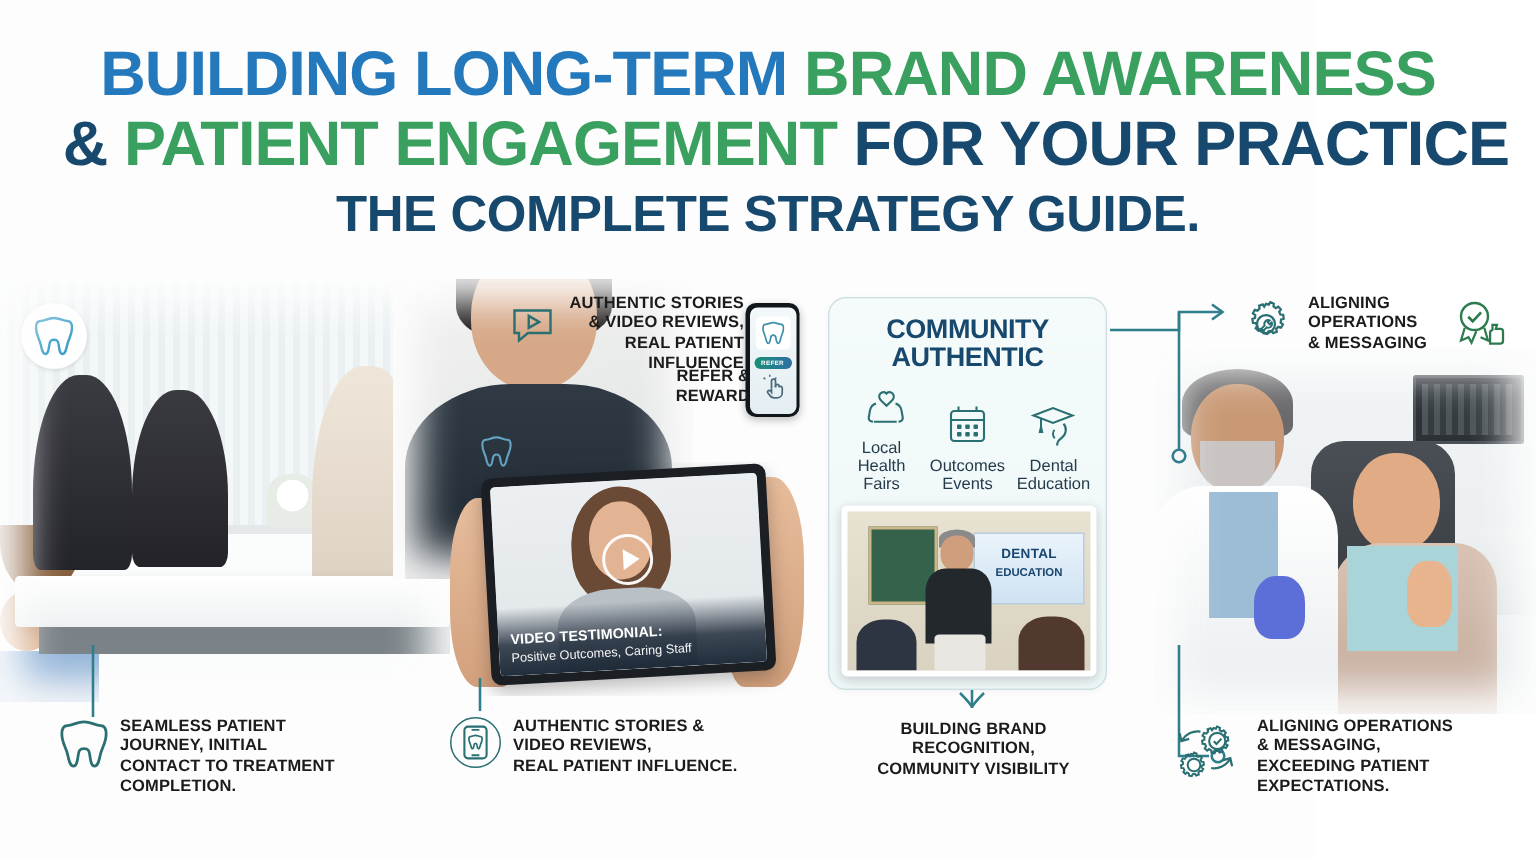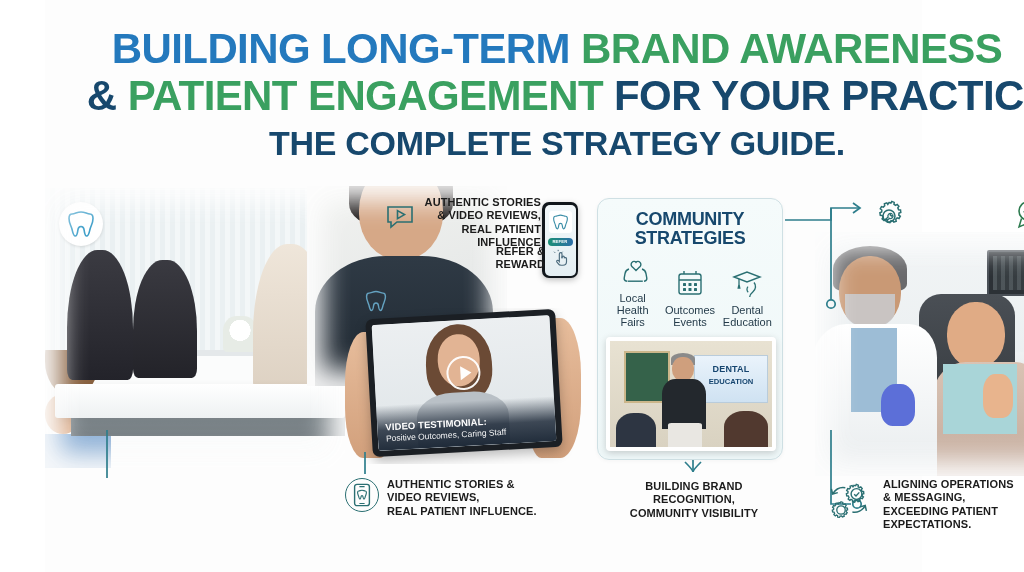--- a/index.html
+++ b/index.html
@@ -10,21 +10,20 @@
     overflow: hidden;
     background: #ffffff;
     font-family: "Liberation Sans", sans-serif;
   }
 
   #stage {
     position: relative;
     width: 877px;
     height: 572px;
     background: #fdfdfd;
-    margin-left: 45px;
   }
 
   
   .headline-block {
     position: absolute;
     top: 28px; left: 0; width: 1024px;
     text-align: center;
     line-height: 1.0;
   }
   .hl-line1, .hl-line2 {
@@ -366,21 +365,21 @@
           <path d="M13.2 11v-1a1.4 1.4 0 012.8 0v1m0 0a1.4 1.4 0 012.6.7v3.6c0 2.4-1.8 4.2-4.3 4.2h-2.1c-2 0-3-1-3.8-2.3L7 15.4c-.5-.8 0-1.8 1-1.9.6 0 1 .2 1.4.7l.6.8V12" fill="none" stroke="#4c6b7d" stroke-width="1.4"></path>
           <path d="M5 4.6L3.7 3.3M8.6 2.6V1M12.6 4.6l1.3-1.3" stroke="#4c6b7d" stroke-width="1.2" fill="none"></path>
         </svg>
       </div>
     </div>
   </div>
 
   <div id="community-card">
     <div class="cc-title">
       <div>COMMUNITY</div>
-      <div>STRATEGIES</div>
+      <div>AUTHENTIC</div>
     </div>
 
     <div class="cc-icons">
       <div class="cc-icon-cell">
         <svg width="34" height="30" viewBox="0 0 34 30" aria-hidden="true">
           <path d="M17 11.6l-.9-.9c-1.3-1.3-1.3-3.3 0-4.5 1.2-1.2 3-1 3.9.2.9-1.2 2.7-1.4 3.9-.2 1.3 1.2 1.3 3.2 0 4.5l-.9.9-3 2.9-3-2.9z" fill="none" stroke="#2a6f72" stroke-width="1.4"></path>
           <path d="M13 13c-2 .6-3.6 2.3-4 4.6l-.8 4.6c-.2 1.3.6 2.5 1.9 2.8l.9.2M26 13c2 .6 3.6 2.3 4 4.6l.8 4.6c.2 1.3-.6 2.5-1.9 2.8l-.9.2" fill="none" stroke="#2a6f72" stroke-width="1.4"></path>
           <path d="M11.6 25.2h15.2" fill="none" stroke="#2a6f72" stroke-width="1.4"></path>
         </svg>
         <div class="lbl">
@@ -497,30 +496,48 @@
   </div>
 
   <div class="ann" id="ann-icon-gear-top">
     <svg width="36" height="36" viewBox="0 0 36 36" aria-hidden="true">
       <path d="M18 4.6l1.9.5.9-1.7 2.4 1-.2 1.9 1.6 1.1 1.6-1 1.7 1.9-1.1 1.6.8 1.8 1.9.2.3 2.6-1.8.6-.2 2 1.5 1.2-1.3 2.2-1.8-.6-1.4 1.4.4 1.9-2.4.9-1.1-1.5-2 .3-.8 1.8-2.5-.5-.1-1.9-1.8-.9-1.5 1.2-1.9-1.7 1-1.7-.9-1.8-1.9-.1-.4-2.6 1.8-.7.1-2-1.5-1.1 1.2-2.3 1.8.5 1.4-1.4-.3-1.9 2.4-.9 1 1.5z" fill="none" stroke="#2a6f72" stroke-width="1.5"></path>
       <circle cx="18" cy="18" r="6" fill="none" stroke="#2a6f72" stroke-width="1.5"></circle>
       <path d="M20.5 15.6a2.6 2.6 0 00-3.4 3.4l-2.1 2.1 1.3 1.3 2.1-2.1a2.6 2.6 0 003.4-3.4l-1.3 1.3-1.3-1.3 1.3-1.3z" fill="none" stroke="#2a6f72" stroke-width="1.3"></path>
     </svg>
   </div>
 
+  <div class="ann ann-text" id="ann-align-top">
+    <div>ALIGNING</div>
+    <div>OPERATIONS</div>
+    <div>&amp; MESSAGING</div>
+  </div>
 
   <div class="ann" id="ann-icon-badge-top">
     <svg width="40" height="38" viewBox="0 0 40 38" aria-hidden="true">
       <circle cx="17" cy="13" r="9" fill="none" stroke="#2c7a4e" stroke-width="1.6"></circle>
       <path d="M12.8 13.2l3 3 5.6-6" fill="none" stroke="#2c7a4e" stroke-width="1.8"></path>
       <path d="M10.5 20.5L8 29l5-2.2 2 3.6 3.2-7.6M23.5 20.5L26 29l-5-2.2" fill="none" stroke="#2c7a4e" stroke-width="1.5"></path>
       <path d="M29 18.5v3.3l-1.6 1.2v8h7c1 0 1.6-.7 1.6-1.6v-6.6c0-1-.7-1.6-1.6-1.6h-3.2l.8-2.7z" fill="none" stroke="#2c7a4e" stroke-width="1.5"></path>
     </svg>
   </div>
 
+  <div class="ann ann-row" id="ann-seamless">
+    <span>
+      <svg width="32" height="36" viewBox="0 0 26 28" aria-hidden="true">
+        <path d="M13 2C9 2 7 4 4 4c-2.4 0-3 2-3 4.5 0 5 2.2 7 3.2 11.5.7 3.2 1.3 6 3.1 6 1.9 0 2.2-3.2 2.6-6.2.3-2.3.8-3.3 3.1-3.3s2.8 1 3.1 3.3c.4 3 .7 6.2 2.6 6.2 1.8 0 2.4-2.8 3.1-6C22.8 15.5 25 13.5 25 8.5 25 6 24.4 4 22 4c-3 0-5-2-9-2z" fill="none" stroke="#2a6f72" stroke-width="1.5"></path>
+      </svg>
+    </span>
+    <span class="ann-text">
+      <div>SEAMLESS PATIENT</div>
+      <div>JOURNEY, INITIAL</div>
+      <div>CONTACT TO TREATMENT</div>
+      <div>COMPLETION.</div>
+    </span>
+  </div>
 
   <div class="ann ann-row" id="ann-authentic">
     <span class="icon-circle">
       <svg width="18" height="24" viewBox="0 0 18 24" aria-hidden="true">
         <rect x="1.6" y="1.4" width="14.8" height="21.2" rx="2.4" fill="none" stroke="#2a6f72" stroke-width="1.4"></rect>
         <path d="M6.4 3.6h5.2M6.4 20.5h5.2" stroke="#2a6f72" stroke-width="1.2"></path>
         <path d="M9 7.2c-1.5 0-2.2.8-3.3.8-.9 0-1.1.7-1.1 1.6 0 1.9.8 2.6 1.2 4.3.3 1.2.5 2.2 1.2 2.2.7 0 .8-1.2 1-2.3.1-.9.3-1.2 1-1.2s.9.3 1 1.2c.2 1.1.3 2.3 1 2.3.7 0 .9-1 1.2-2.2.4-1.7 1.2-2.4 1.2-4.3 0-.9-.2-1.6-1.1-1.6-1.1 0-1.8-.8-3.3-.8z" fill="none" stroke="#2a6f72" stroke-width="1.15"></path>
       </svg>
     </span>
     <span class="ann-text">

